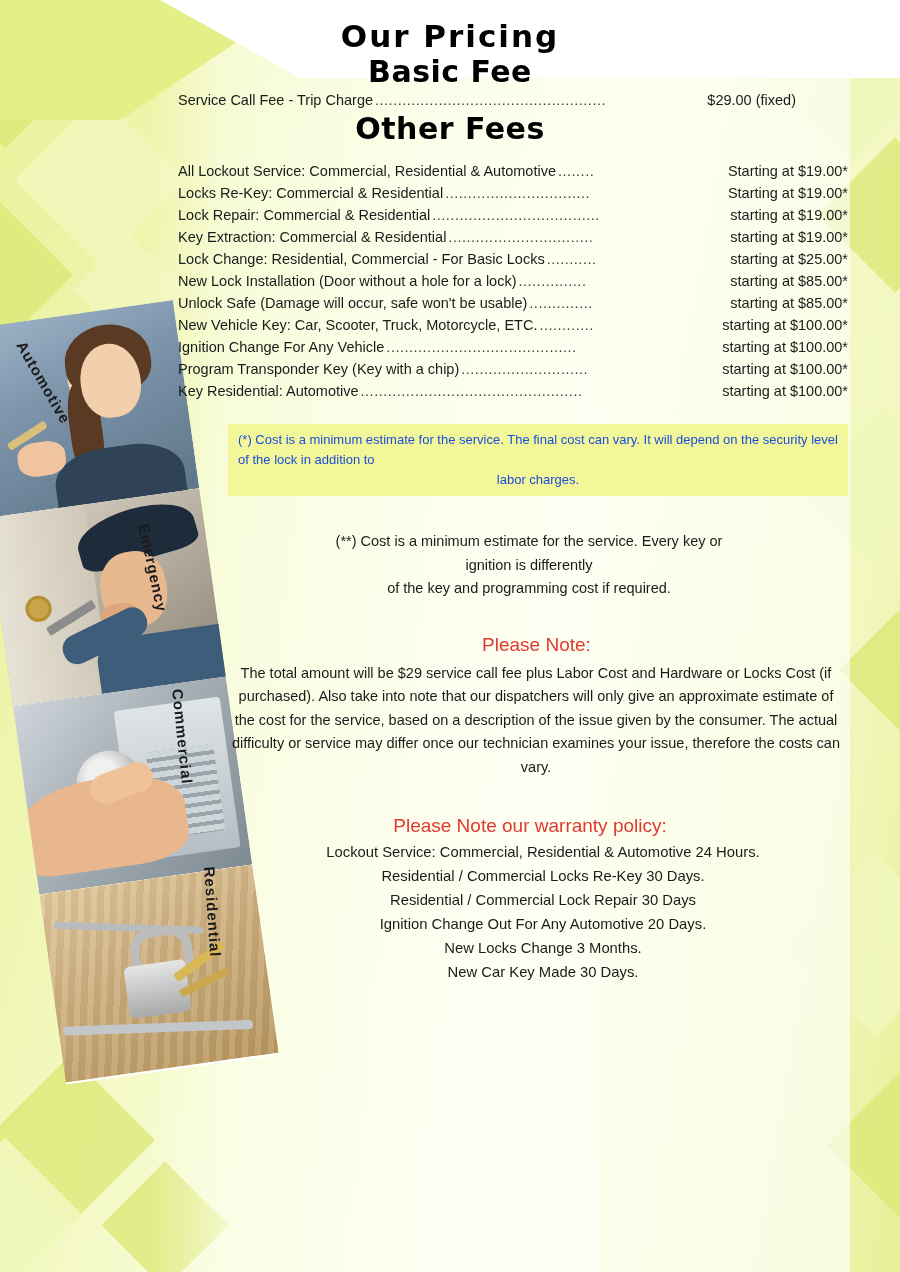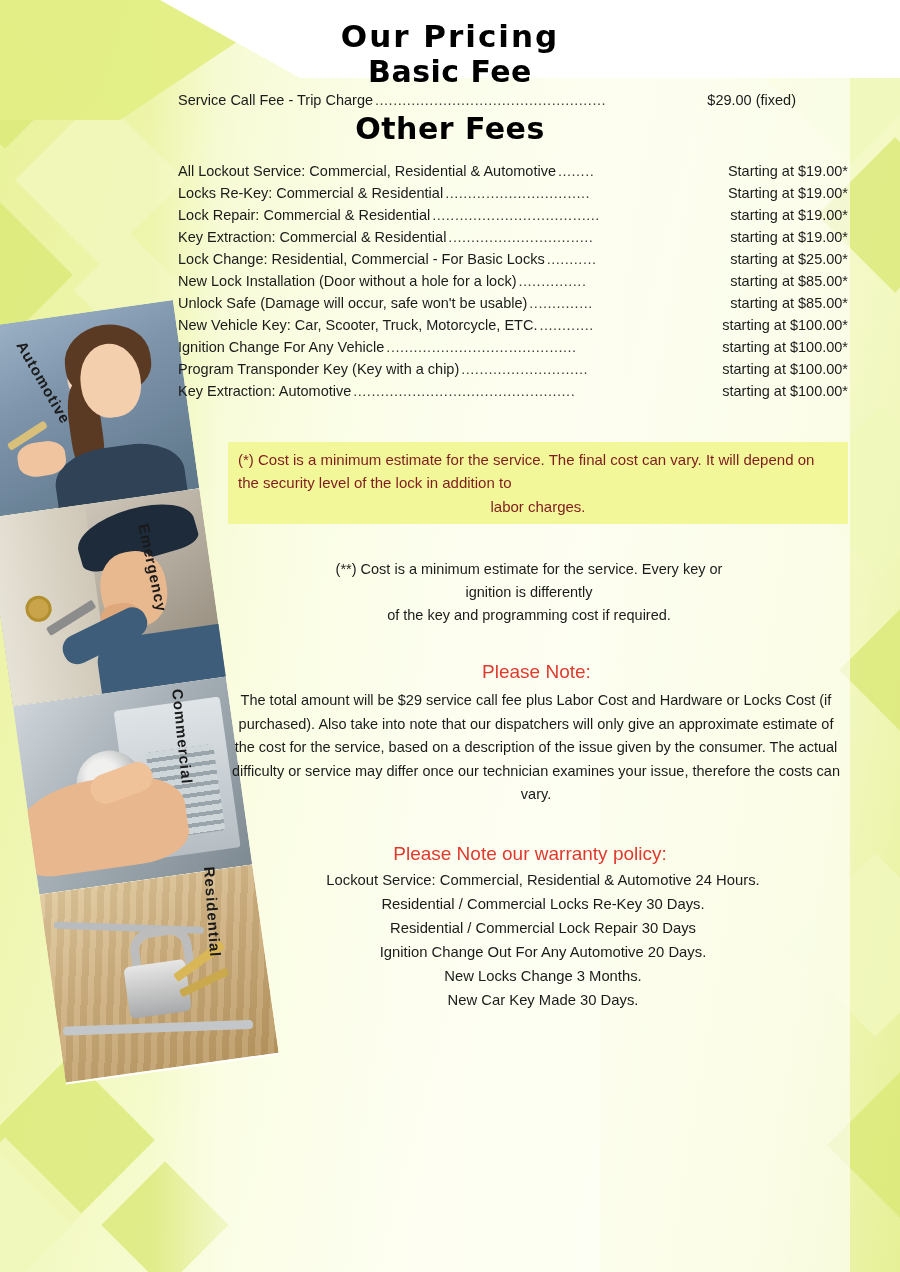--- a/index.html
+++ b/index.html
@@ -204,24 +204,24 @@
     white-space: nowrap;
     color: #3a3a3a;
     margin: 0 2px;
     letter-spacing: .5px;
   }
   .fee-row .price { white-space: nowrap; }
 
   .basic-row { margin-left: 178px; margin-right: 104px; }
 
   .note-block {
-    margin: 40px 52px 0 228px;
-    font-size: 15px;
+    margin: 22px 52px 0 228px;
+    font-size: 13px;
     line-height: 1.55;
-    color: #7f1d1d;
+    color: #1d4ed8;
     text-align: center;
   }
   .note-highlight {
     background: #f2f79a;
     padding: 6px 10px;
     text-align: left;
   }
   .note-highlight .centered { display: block; text-align: center; }
 
   .note-block-2 {
@@ -401,21 +401,21 @@
         <span class="label">Ignition Change For Any Vehicle</span>
         <span class="dots">..........................................</span>
         <span class="price">starting at $100.00*</span>
       </li>
       <li class="fee-row">
         <span class="label">Program Transponder Key (Key with a chip)</span>
         <span class="dots">............................</span>
         <span class="price">starting at $100.00*</span>
       </li>
       <li class="fee-row">
-        <span class="label">Key Extraction: Automotive</span>
+        <span class="label">Key Residential: Automotive</span>
         <span class="dots">.................................................</span>
         <span class="price">starting at $100.00*</span>
       </li>
     </ul>
 
     <div class="note-block">
       <div class="note-highlight">
         <span>(*) Cost is a minimum estimate for the service. The final cost can vary. It will depend on the security level of the lock in addition to</span>
         <span class="centered">labor charges.</span>
       </div>

